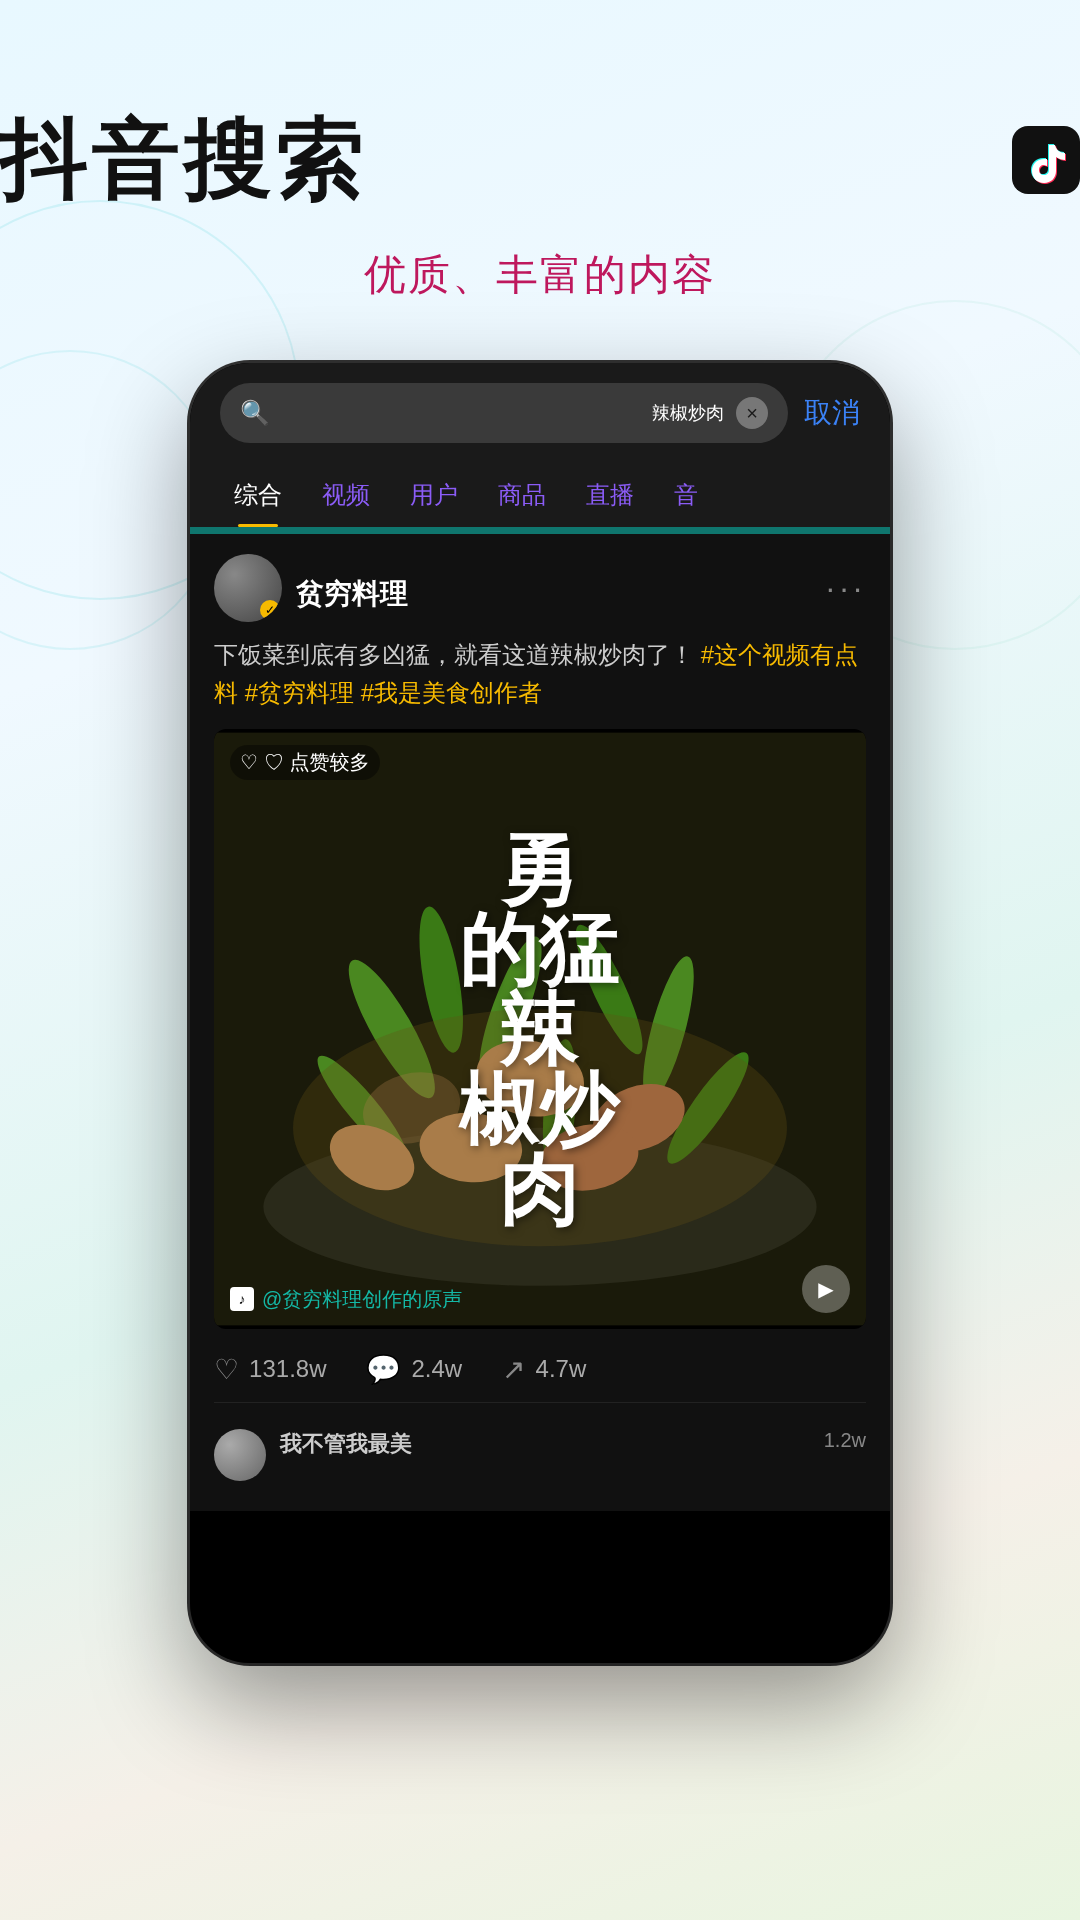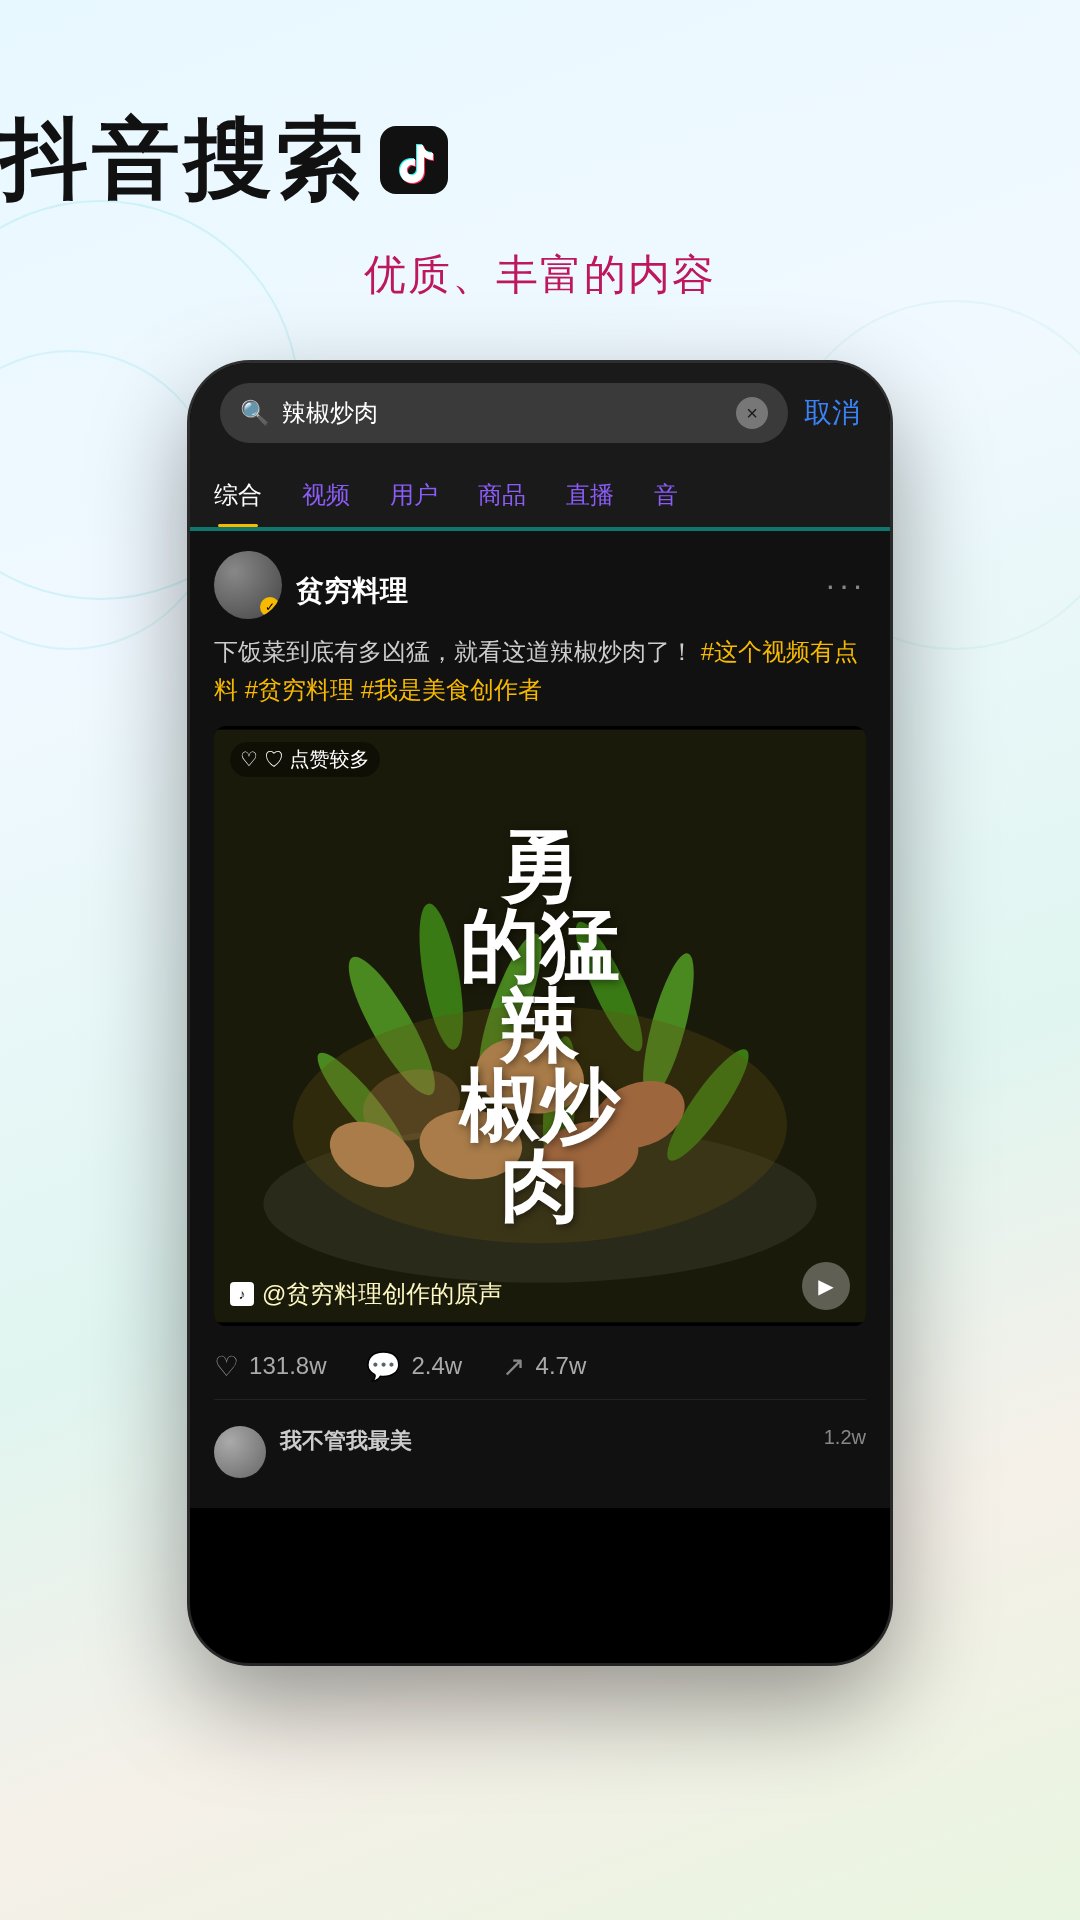--- a/index.html
+++ b/index.html
@@ -44,21 +44,21 @@
       z-index: 2;
     }
 
     .main-title {
       font-size: 88px;
       font-weight: 900;
       color: #111;
       letter-spacing: 4px;
       display: flex;
       align-items: center;
-      justify-content: flex-start;
+      justify-content: space-between;
       gap: 12px;
     }
 
     .subtitle {
       font-size: 42px;
       color: #be185d;
       margin-top: 28px;
       font-weight: 400;
       letter-spacing: 2px;
     }
@@ -109,22 +109,23 @@
       gap: 12px;
     }
 
     .search-icon {
       color: #aaa;
       font-size: 24px;
     }
 
     .search-text {
       color: #fff;
-      font-size: 24px;
+      font-size: 18px;
       flex: 1;
+      text-align: right;
     }
 
     .clear-btn {
       width: 32px;
       height: 32px;
       background: #777;
       border-radius: 50%;
       display: flex;
       align-items: center;
       justify-content: center;
@@ -135,22 +136,22 @@
     .cancel-btn {
       color: #3b82f6;
       font-size: 28px;
       white-space: nowrap;
     }
 
     
     .tabs-bar {
       background: #1a1a1a;
       display: flex;
-      padding: 0 4px;
-      border-bottom: 4px solid #0f766e;
+      padding: 0 24px;
+      border-bottom: 7px solid #0f766e;
       align-items: center;
     }
 
     .tab-item {
       padding: 16px 20px;
       font-size: 24px;
       color: #8b5cf6;
       position: relative;
       white-space: nowrap;
     }
@@ -306,22 +307,22 @@
       height: 24px;
       background: #fff;
       border-radius: 4px;
       display: flex;
       align-items: center;
       justify-content: center;
       font-size: 14px;
     }
 
     .sound-text {
-      color: #fef9c3;
-      font-size: 24px;
+      color: #14b8a6;
+      font-size: 20px;
     }
 
     .play-btn {
       position: absolute;
       bottom: 16px;
       right: 16px;
       width: 48px;
       height: 48px;
       background: rgba(255,255,255,0.3);
       border-radius: 50%;

